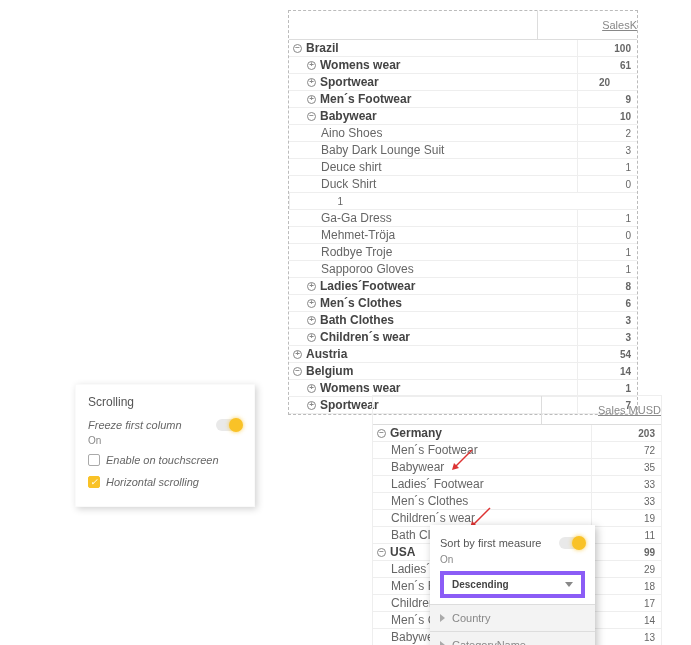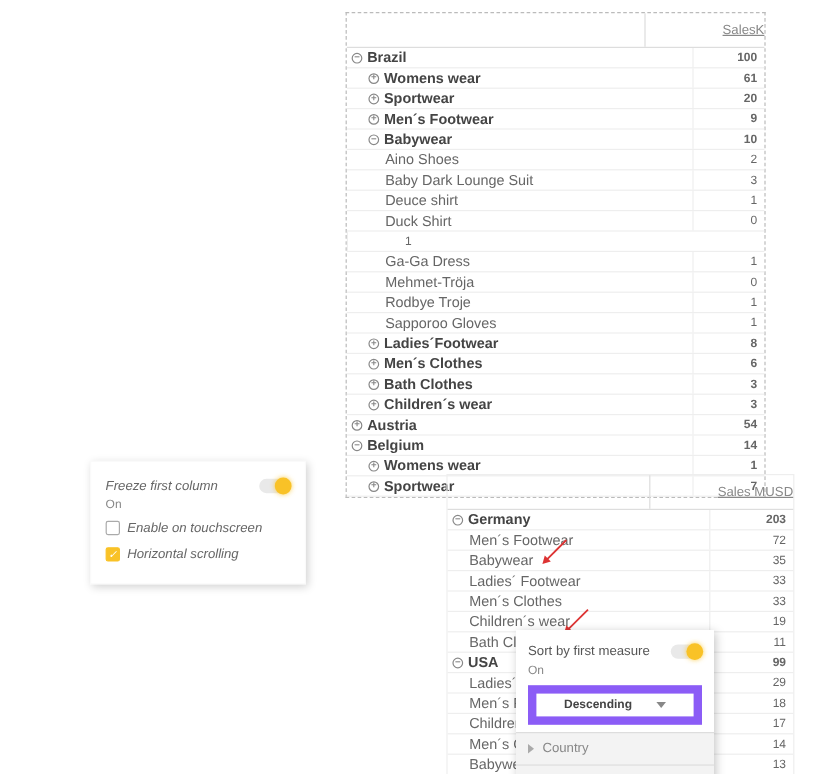--- a/index.html
+++ b/index.html
@@ -162,22 +162,22 @@
     font-size: 11px;
     z-index: 10;
   }
   .sort-popup .sp-row {
     display: flex;
     align-items: flex-end;
     padding: 4px 10px;
   }
   .sort-popup .select {
     margin: 6px 10px;
-    border: 7px solid #8b5cf6;
-    padding: 4px 23px;
+    border: 4px solid #8b5cf6;
+    padding: 4px 8px;
     display: flex;
     justify-content: space-between;
     align-items: center;
     font-size: 10px;
     font-weight: bold;
     color: #444;
     background: #fff;
   }
   .sort-popup .arrow-down {
     border-left: 4px solid transparent;
@@ -233,21 +233,21 @@
             <span class="icon-circle">+</span>
             <span class="lbl">Womens wear</span>
           </div>
           <div class="cell-r" style="font-weight: bold;">61</div>
         </div>
         <div class="row bold">
           <div class="cell-l indent-1">
             <span class="icon-circle">+</span>
             <span class="lbl">Sportwear</span>
           </div>
-          <div class="cell-r" style="font-weight: bold;">20</div>
+          <div class="cell-r" style="font-weight: bold; text-align: center;">20</div>
         </div>
         <div class="row bold">
           <div class="cell-l indent-1">
             <span class="icon-circle">+</span>
             <span class="lbl">Men´s Footwear</span>
           </div>
           <div class="cell-r" style="font-weight: bold;">9</div>
         </div>
         <div class="row bold">
           <div class="cell-l indent-1">
@@ -361,20 +361,21 @@
             <span class="icon-circle">+</span>
             <span class="lbl">Sportwear</span>
           </div>
           <div class="cell-r" style="font-weight: bold;">7</div>
         </div>
       </div>
     </div>
 </div>
 
 <div class="panel-scroll">
+  <div class="title">Scrolling</div>
   <div class="row-p">
     <span>Freeze first column</span>
     <div class="toggle">
         <div class="knob"></div>
       </div>
   </div>
   <div class="on-text">On</div>
   <div class="row-p" style="margin-top:8px;">
     <span class="checkbox"></span>
     <span>Enable on touchscreen</span>

